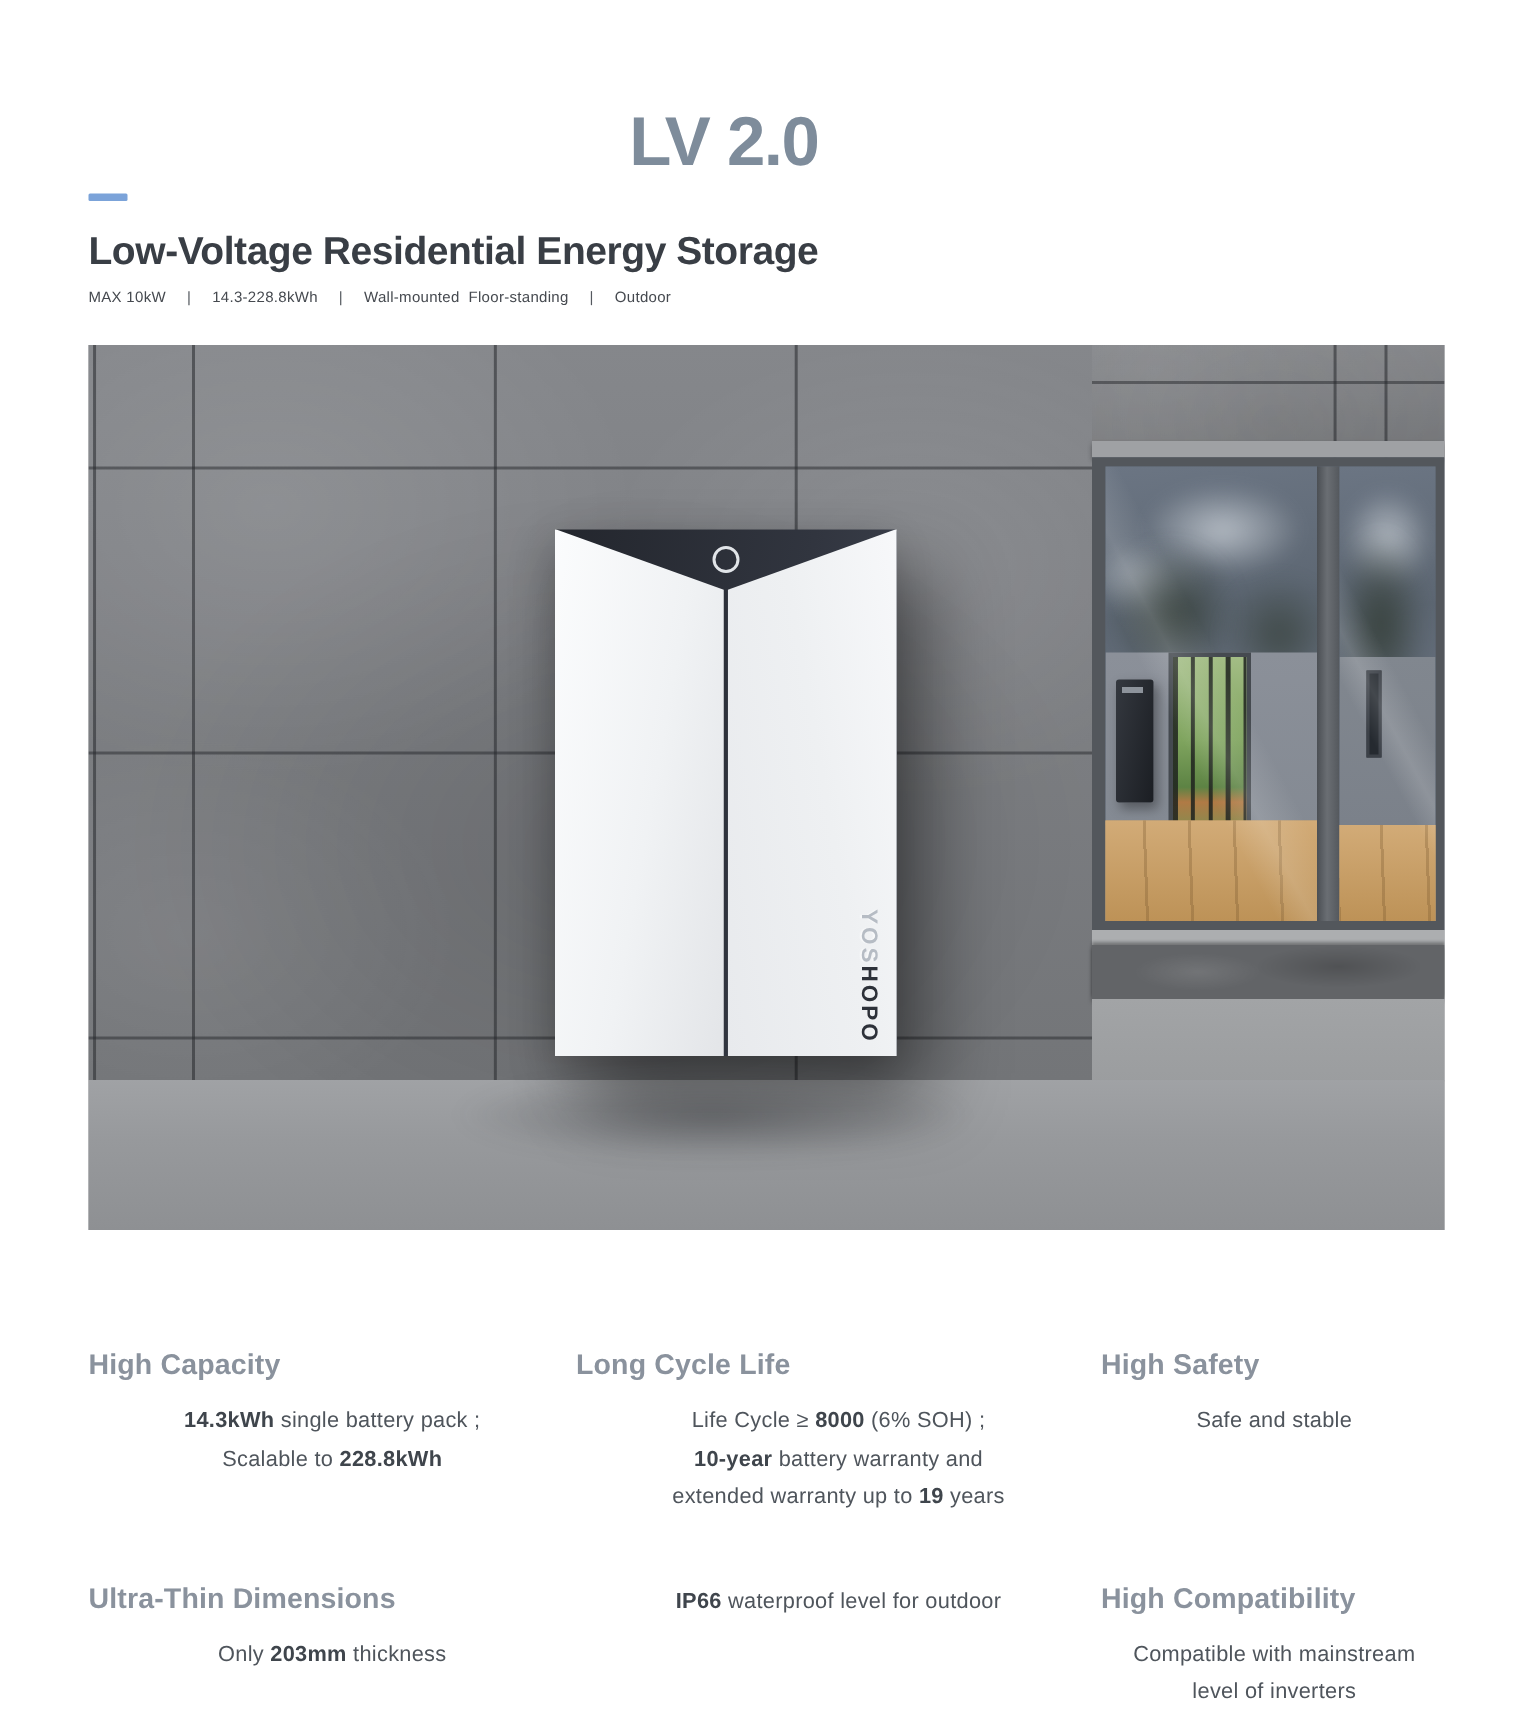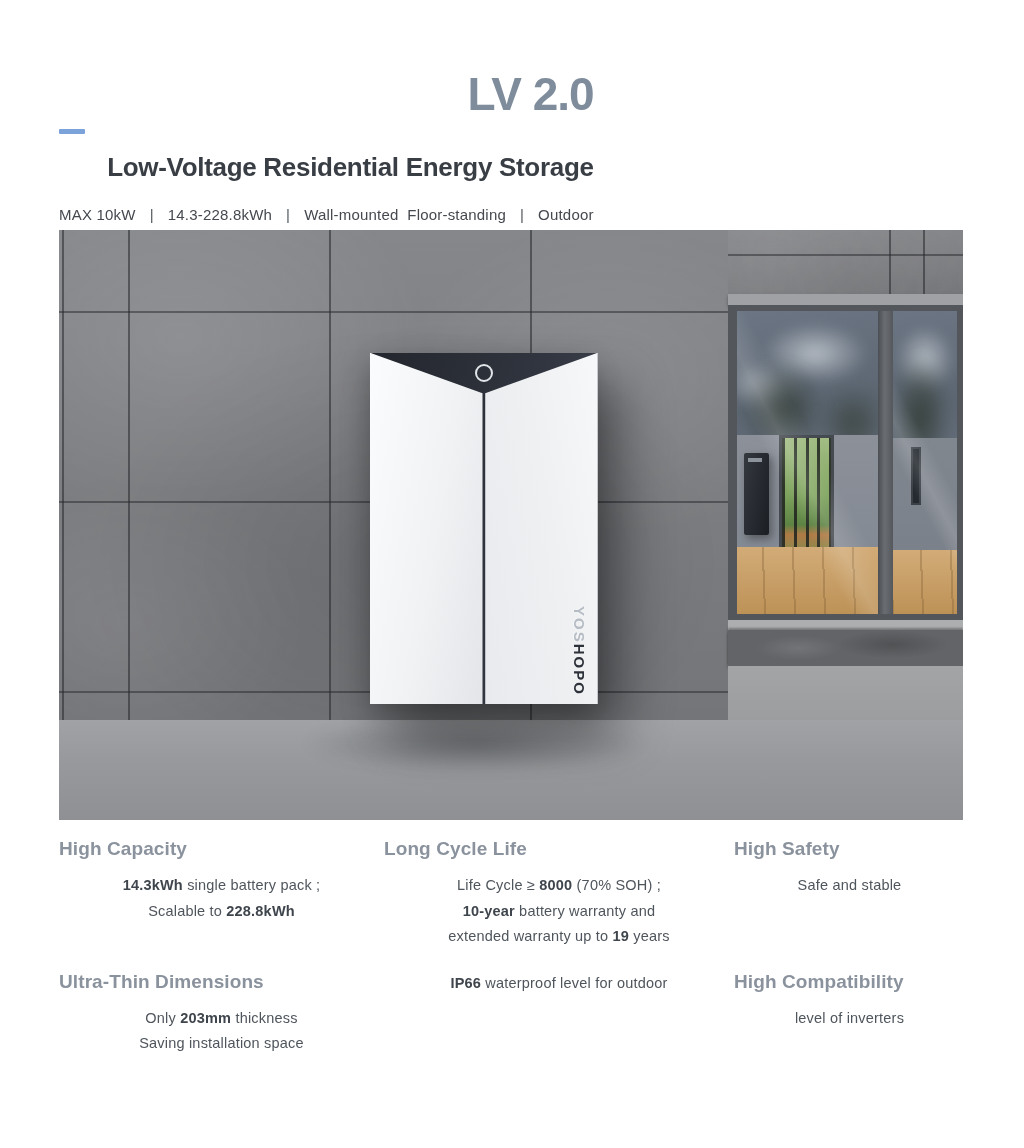--- a/index.html
+++ b/index.html
@@ -14,21 +14,21 @@
   .product-code {
     font-size:46px; font-weight:bold; letter-spacing:-1px;
     color:#7E8C9B; line-height:1.05;
   }
   .accent-dash { width:26px; height:5px; background:#7BA3D9; margin-top:11px; border-radius:1px; }
   .page-title {
     margin-top:18px; font-size:26px; font-weight:bold; letter-spacing:-0.3px;
     color:#393E45;
   }
   .spec-line {
-    margin-top:23px; font-size:15px; color:#45494F; letter-spacing:0.2px;
+    margin-top:10px; font-size:10px; color:#45494F; letter-spacing:0.2px;
     display:flex; align-items:center;
   }
   .spec-line span { white-space:pre; }
   .spec-line .sep { margin:0 14px; color:#55595f; }
 
   
   .photo {
     position:absolute; left:59px; top:230px; width:904px; height:590px;
     background:#7c7e82; overflow:hidden;
   }
@@ -123,22 +123,22 @@
     clip-path:polygon(0 11.5%, 100% 0, 100% 100%, 0 100%); }
   .bat-ring { position:absolute; left:50%; top:3.2%; width:18px; height:18px;
     margin-left:-9px; border:2px solid rgba(241,244,247,.92); border-radius:50%; }
   .bat-brand { position:absolute; right:4.5%; bottom:2.5%;
     writing-mode:vertical-rl; font-weight:bold; font-size:15px; letter-spacing:2px; }
   .bat-brand .lt { color:#b6bcc4; text-shadow:0 1px 1px rgba(255,255,255,.6); }
   .bat-brand .dk { color:#2d3139; }
 
   
   .features {
-    position:absolute; left:59px; top:838px; width:906px;
-    display:grid; grid-template-columns:325px 350px 1fr; row-gap:21px;
+    position:absolute; left:59px; top:900px; width:906px;
+    display:grid; grid-template-columns:325px 350px 1fr; row-gap:44px;
   }
   .feature h3 { font-size:19px; font-weight:bold; color:#8A929D; letter-spacing:0.1px; margin-bottom:13px; }
   .feature p { font-size:14.5px; line-height:25.5px; color:#4F555C; letter-spacing:0.2px;text-align:center; }
   .feature .b { font-weight:bold; color:#3F454C; }
 </style>
 </head>
 <body>
 
 <div class="header">
   <div class="product-code">LV 2.0</div>
@@ -199,33 +199,33 @@
 </div>
 
 <div class="features">
     <div class="feature">
       <h3>High Capacity</h3>
       <p><span class="b">14.3kWh</span><span> single battery pack ;</span></p>
       <p><span>Scalable to </span><span class="b">228.8kWh</span></p>
     </div>
     <div class="feature">
       <h3>Long Cycle Life</h3>
-      <p><span>Life Cycle ≥ </span><span class="b">8000</span><span> (70% SOH) ;</span></p>
+      <p><span>Life Cycle ≥ </span><span class="b">8000</span><span> (6% SOH) ;</span></p>
       <p><span class="b">10-year</span><span> battery warranty and</span></p>
       <p><span>extended warranty up to </span><span class="b">19</span><span> years</span></p>
     </div>
     <div class="feature">
       <h3>High Safety</h3>
       <p><span>Safe and stable</span></p>
     </div>
     <div class="feature">
       <h3>Ultra-Thin Dimensions</h3>
       <p><span>Only </span><span class="b">203mm</span><span> thickness</span></p>
-      <p><span>Saving installation space</span></p>
     </div>
     <div class="feature">
       <p><span class="b">IP66</span><span> waterproof level for outdoor</span></p>
     </div>
     <div class="feature">
       <h3>High Compatibility</h3>
+      <p><span>Compatible with mainstream</span></p>
       <p><span>level of inverters</span></p>
     </div>
   </div>
 
 </body></html>

